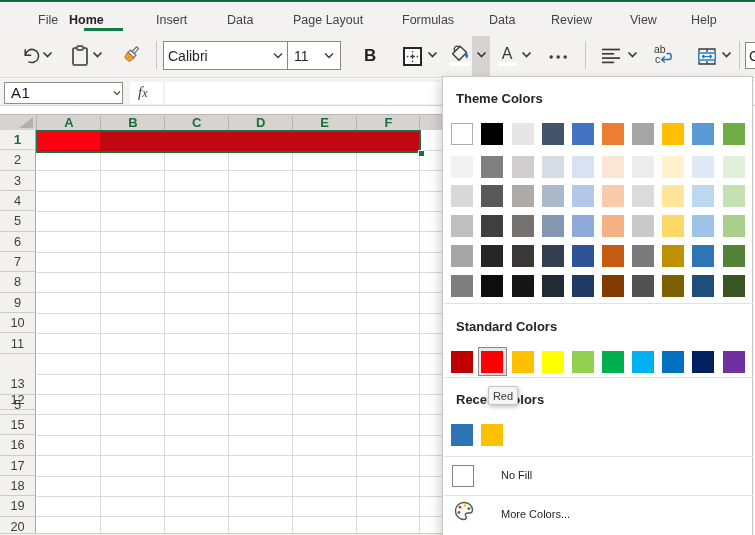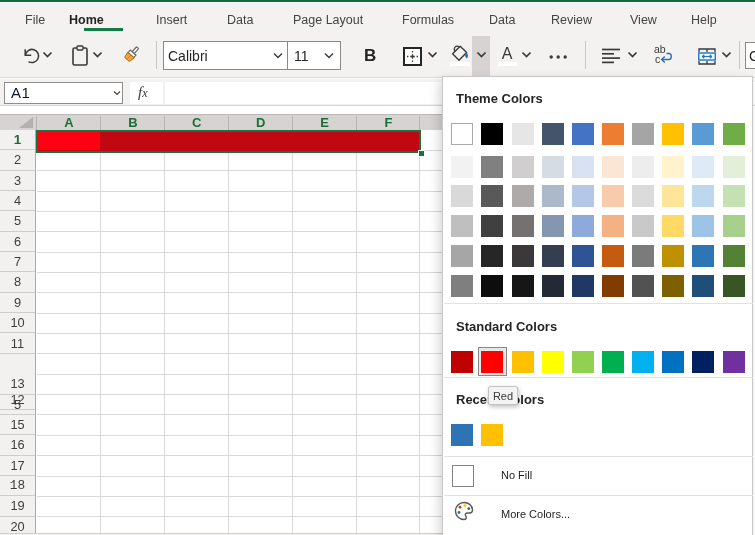--- a/index.html
+++ b/index.html
@@ -43,21 +43,21 @@
   .pitem { position:absolute; left:58px; font-size:11px; color:#252423; }
   #selbox { position:absolute; left:34.5px; top:269.5px; width:29px; height:29px; background:#E8E7E6; border:1px solid #8A8886; }
   #tooltip { position:absolute; left:45px; top:308.5px; width:30px; height:19px; background:#F5F4F4; border:1px solid #C6C4C2; border-radius:2px; box-shadow:1px 2px 4px rgba(0,0,0,0.25); font-size:11px; color:#3B3A39; text-align:center; line-height:18px; }
 </style>
 </head>
 <body>
 <div id="app">
   <div class="abs" id="topstrip"></div>
   <div class="abs" id="ribbon"></div>
 
-  <div class="abs menu" style="left:25px;">File</div>
+  <div class="abs menu" style="left:38px;">File</div>
   <div class="abs menu active" style="left:69px;">Home</div>
   <div class="abs menu" style="left:156px;">Insert</div>
   <div class="abs menu" style="left:227px;">Data</div>
   <div class="abs menu" style="left:293px;">Page Layout</div>
   <div class="abs menu" style="left:402px;">Formulas</div>
   <div class="abs menu" style="left:489px;">Data</div>
   <div class="abs menu" style="left:551px;">Review</div>
   <div class="abs menu" style="left:630px;">View</div>
   <div class="abs menu" style="left:691px;">Help</div>
   <div class="abs" id="homeline"></div>
@@ -208,21 +208,21 @@
       <div class="rowcell" style="top: 142.45px; height: 20.35px; line-height: 19.35px;">8</div>
       <div class="rowcell" style="top: 162.8px; height: 20.35px; line-height: 19.35px;">9</div>
       <div class="rowcell" style="top: 183.15px; height: 20.35px; line-height: 19.35px;">10</div>
       <div class="rowcell" style="top: 203.5px; height: 20.35px; line-height: 19.35px;">11</div>
       <div class="rowcell" style="top: 223.85px; height: 20.35px; line-height: 19.35px; margin-top: 36px;">12</div>
       <div class="rowcell" style="top: 244.2px; height: 20.35px; line-height: 19.35px;">13</div>
       <div class="rowcell" style="top: 264.55px; height: 20.35px; line-height: 19.35px;">5</div>
       <div class="rowcell" style="top: 284.9px; height: 20.35px; line-height: 19.35px;">15</div>
       <div class="rowcell" style="top: 305.25px; height: 20.35px; line-height: 19.35px;">16</div>
       <div class="rowcell" style="top: 325.6px; height: 20.35px; line-height: 19.35px; text-align: center;">17</div>
-      <div class="rowcell" style="top: 345.95px; height: 20.35px; line-height: 19.35px; font-family: Liberation Mono, monospace;">18</div>
+      <div class="rowcell" style="top: 345.95px; height: 20.35px; line-height: 19.35px;">18</div>
       <div class="rowcell" style="top: 366.3px; height: 20.35px; line-height: 19.35px;">19</div>
       <div class="rowcell" style="top: 386.65px; height: 20.35px; line-height: 19.35px;">20</div>
     </div>
   <div class="abs" id="cornertri"></div>
   <div id="gridlines">
       <div class="abs gridrow" style="top: 130.6px; height: 20.35px;"></div>
       <div class="abs gridrow" style="top: 150.95px; height: 20.35px;"></div>
       <div class="abs gridrow" style="top: 171.3px; height: 20.35px;"></div>
       <div class="abs gridrow" style="top: 191.65px; height: 20.35px;"></div>
       <div class="abs gridrow" style="top: 212px; height: 20.35px;"></div>

